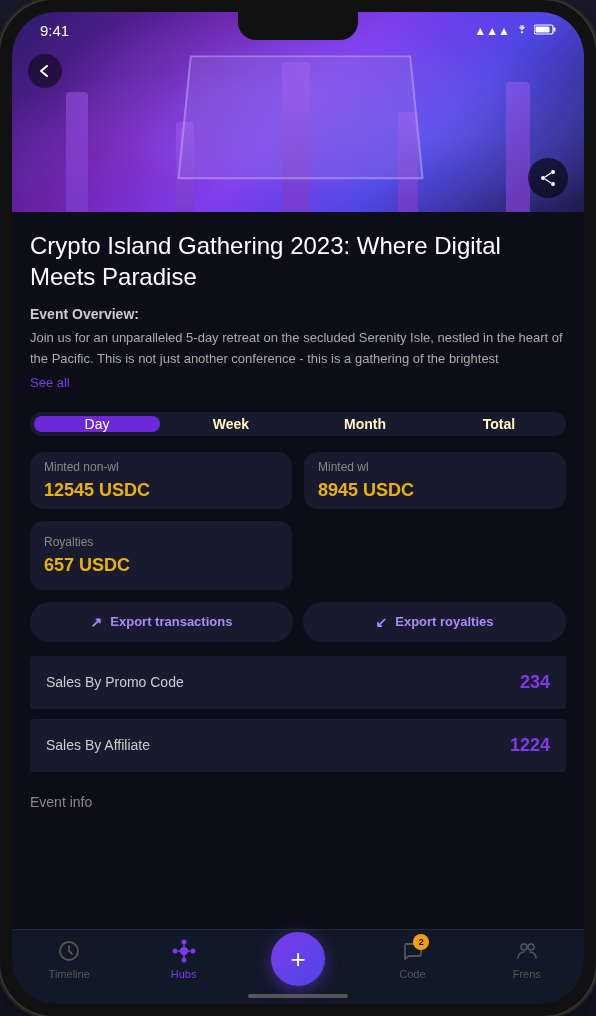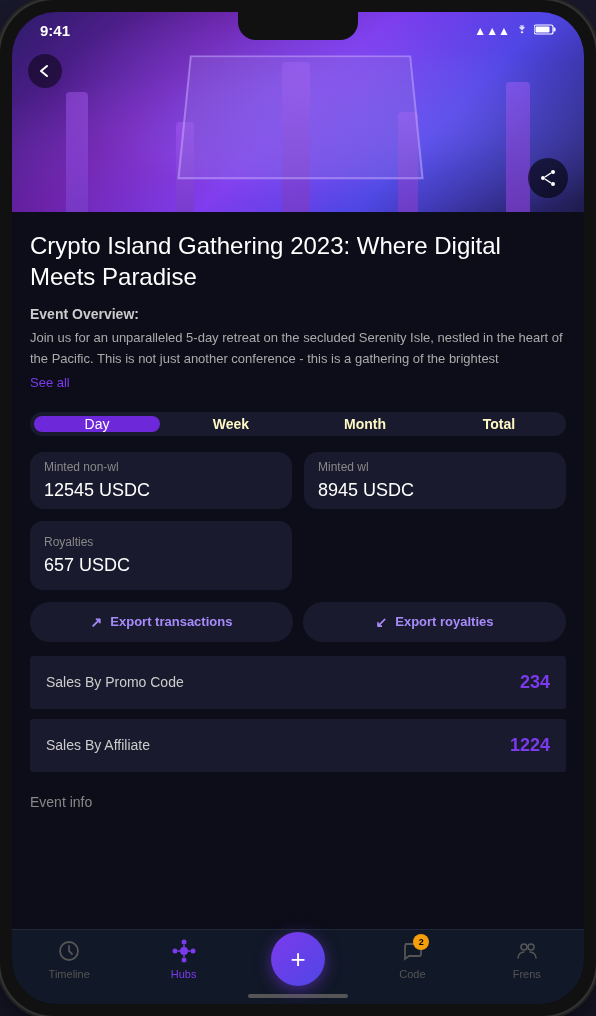--- a/index.html
+++ b/index.html
@@ -38,21 +38,21 @@
       justify-content: space-between;
       align-items: center;
       padding: 10px 28px 4px;
       background: transparent;
       position: absolute;
       top: 0; left: 0; right: 0;
       z-index: 20;
     }
     .status-time {
       font-size: 15px;
-      font-weight: 700;
+      font-weight: 400;
       color: #fff;
       text-align: right;
     }
     .status-icons {
       display: flex;
       gap: 5px;
       align-items: center;
       color: #fff;
       font-size: 12px;
     }
@@ -214,22 +214,22 @@
       border-radius: 14px;
       padding: 8px 14px;
     }
     .stat-label {
       font-size: 12px;
       color: #888;
       margin-bottom: 6px;
     }
     .stat-value {
       font-size: 18px;
-      font-weight: 400;
-      color: #ffffff;
+      font-weight: 700;
+      color: #eab308;
     }
 
     .stat-card-single {
       background: #1a1a2e;
       border-radius: 13px;
       padding: 14px 14px;
       width: calc(50% - 6px);
       margin-bottom: 12px;
     }
 

